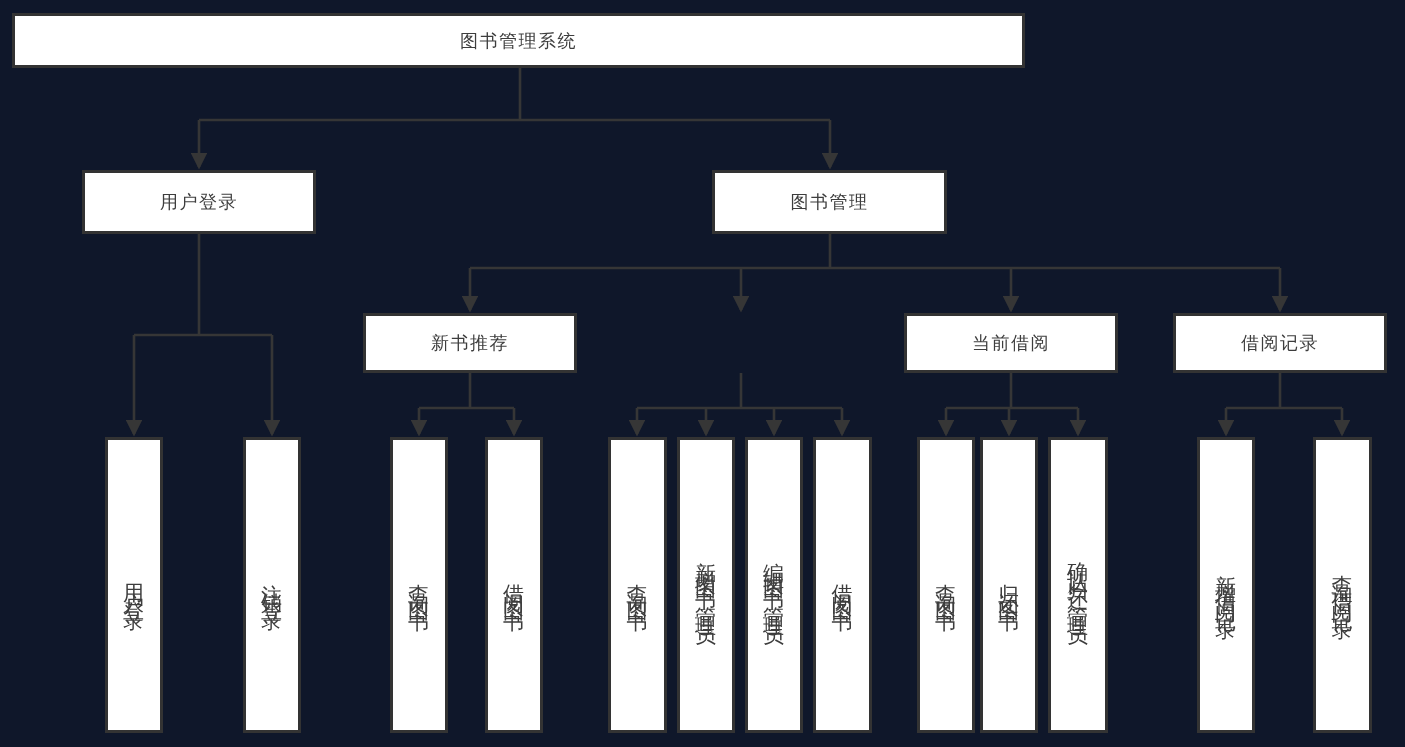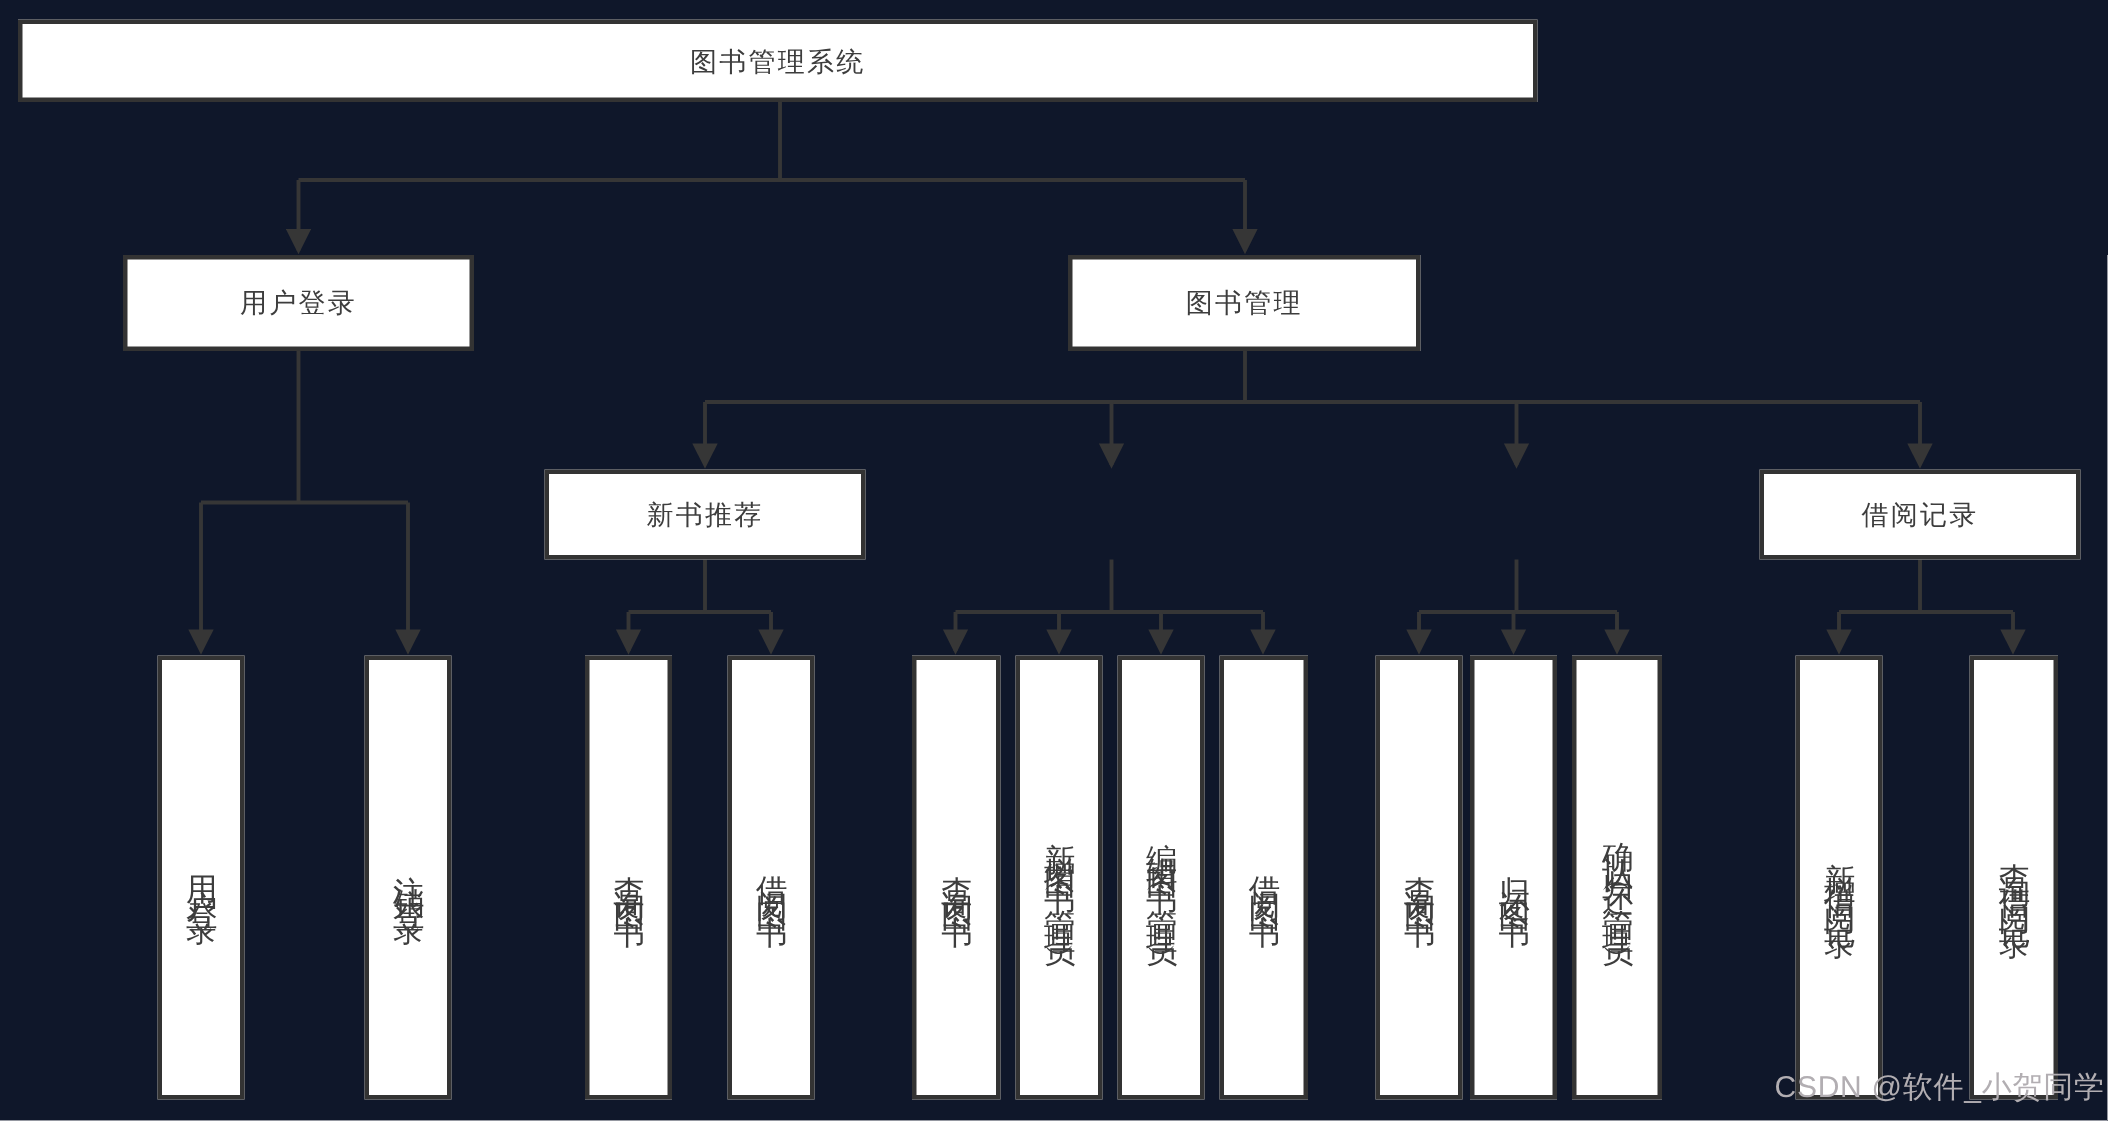--- a/index.html
+++ b/index.html
@@ -78,20 +78,21 @@
         <line x1="1342" y1="408" x2="1342" y2="434" marker-end="url(#ah)"></line>
       </g>
   </svg>
 
   <div class="node hbox" style="left:12px;top:13px;width:1013px;height:55px;">图书管理系统</div>
 
   <div class="node hbox" style="left:82px;top:170px;width:234px;height:64px;">用户登录</div>
   <div class="node hbox" style="left:712px;top:170px;width:235px;height:64px;">图书管理</div>
 
   <div class="node hbox" style="left:363px;top:313px;width:214px;height:60px;">新书推荐</div>
+  <div class="node hbox" style="left:904px;top:313px;width:214px;height:60px;">当前借阅</div>
   <div class="node hbox" style="left:1173px;top:313px;width:214px;height:60px;">借阅记录</div>
 
   <div class="node vbox" style="left:105px;top:437px;width:58px;height:296px;">
     <span class="vtxt">用户登录</span>
     </div>
   <div class="node vbox" style="left:243px;top:437px;width:58px;height:296px;">
     <span class="vtxt">注销登录</span>
     </div>
 
   <div class="node vbox" style="left:390px;top:437px;width:58px;height:296px;">
@@ -124,14 +125,13 @@
     <span class="vtxt">确认归还（管理员）</span>
     </div>
 
   <div class="node vbox" style="left:1197px;top:437px;width:58px;height:296px;">
     <span class="vtxt">新增借阅记录</span>
     </div>
   <div class="node vbox" style="left:1313px;top:437px;width:59px;height:296px;">
     <span class="vtxt">查询借阅记录</span>
     </div>
 
-  <div class="watermark" style="left:1183px;top:711px;">CSDN @软件_小贺同学</div>
 </div>
 
 </body></html>

